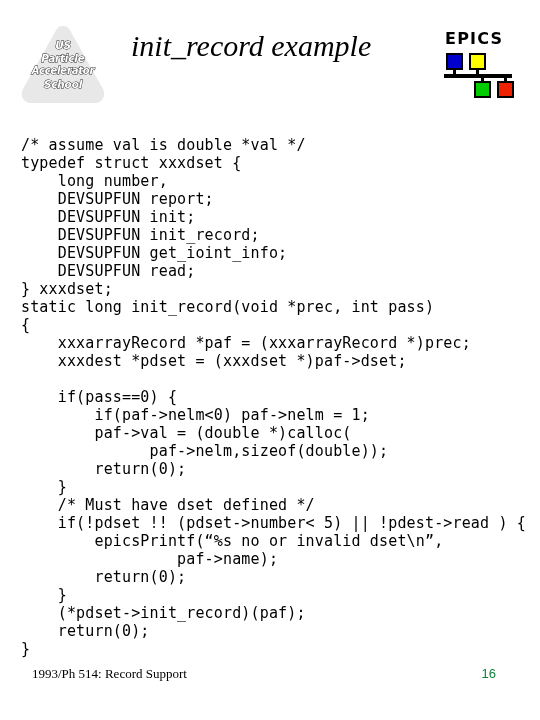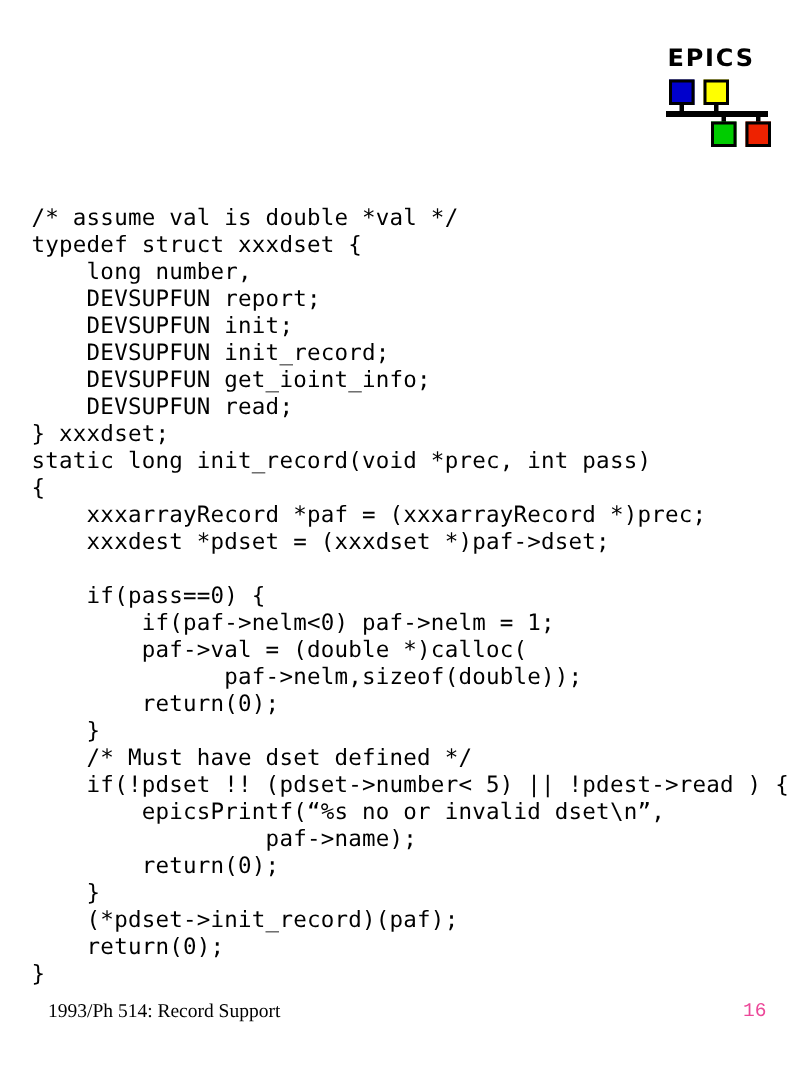--- a/index.html
+++ b/index.html
@@ -174,36 +174,48 @@
     left: 32px;
     top: 0;
     font-family: "Liberation Serif", "DejaVu Serif", serif;
     font-size: 13px;
     line-height: 18px;
     color: #000000;
     white-space: nowrap;
   }
   .footer-right {
     position: absolute;
-    right: 29px;
-    top: 0;
-    font-family: Liberation Mono, monospace;
+    right: 44px;
+    top: 0;
+    font-family: Liberation Sans, sans-serif;
     font-size: 13px;
     line-height: 18px;
-    color: #ec4899;
+    color: #15803d;
   }
 </style>
 </head>
 <body>
 
 <div class="slide">
 
   <div class="header">
 
-
+    <div class="uspas-logo">
+      <svg class="uspas-tri" viewBox="0 0 92 86">
+        <path d="M46 5 C49 5 51 6 52.5 8.5 L86 68 C88 72 87.5 76 85 79 C83 81.5 80 82 77 82 L15 82 C12 82 9 81.5 7 79 C4.5 76 4 72 6 68 L39.5 8.5 C41 6 43 5 46 5 Z" fill="#e8e8e8"></path>
+      </svg>
+      <div class="uspas-text">
+        <div class="uspas-line l0">US</div>
+        <div class="uspas-line l1">Particle</div>
+        <div class="uspas-line l3">Accelerator</div>
+        <div class="uspas-line l2">School</div>
+      </div>
+    </div>
+
+    <div class="slide-title">init_record example</div>
 
     <div class="epics-logo">
       <div class="epics-word">EPICS</div>
       <div class="epics-diagram">
         <div class="ep-sq ep-blue"></div>
         <div class="ep-sq ep-yellow"></div>
         <div class="ep-drop ep-d1"></div>
         <div class="ep-drop ep-d2"></div>
         <div class="ep-bus"></div>
         <div class="ep-drop ep-d3"></div>

